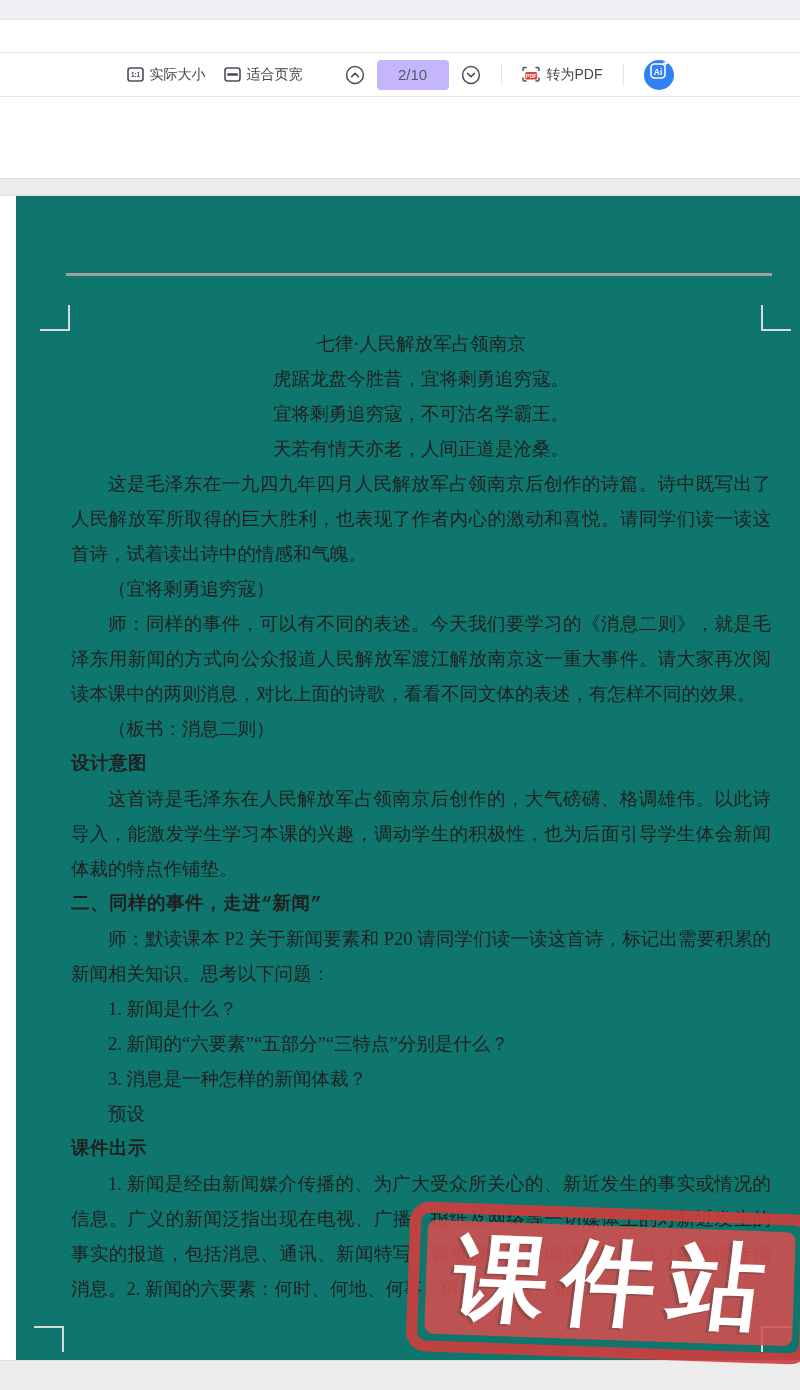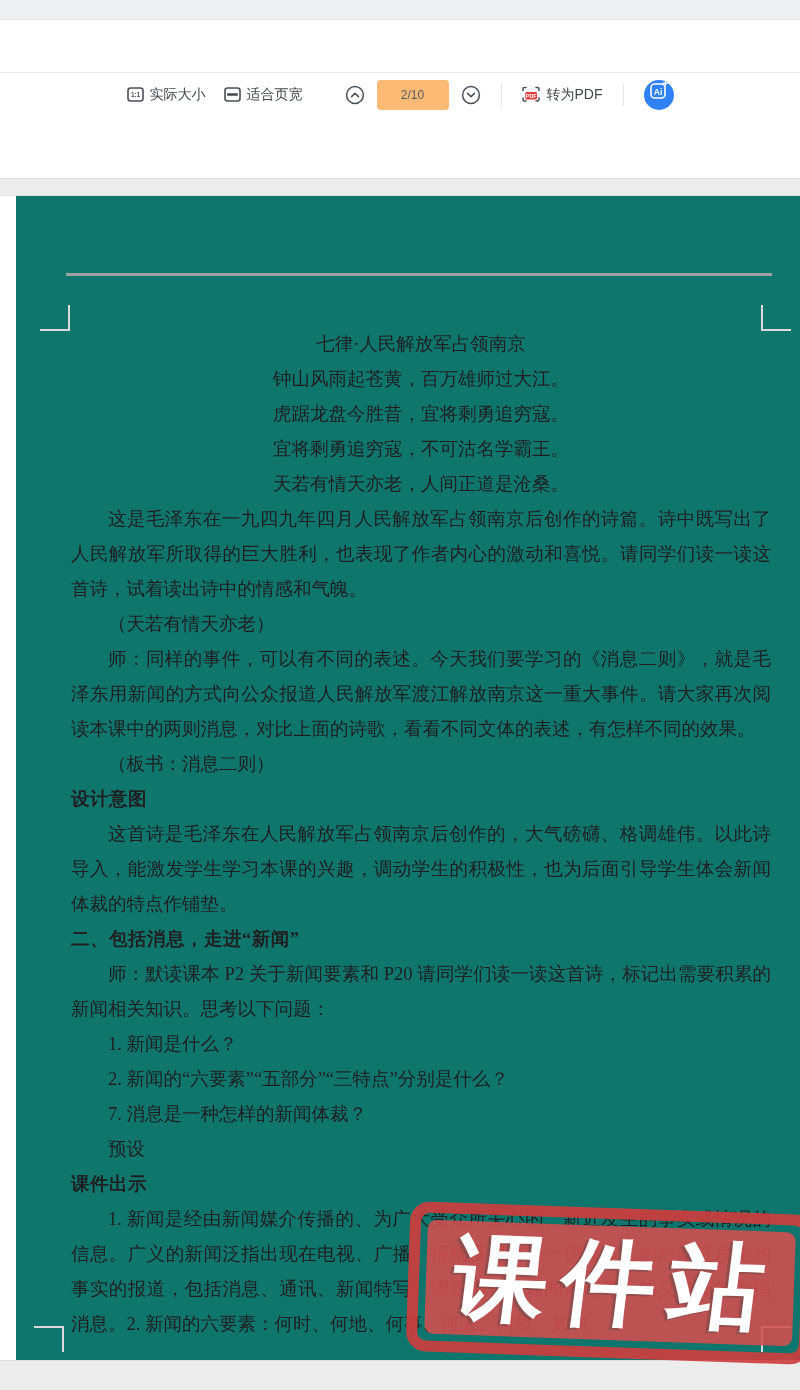--- a/index.html
+++ b/index.html
@@ -8,33 +8,33 @@
     position:relative; overflow:hidden; background:#ffffff;
     font-family:"Liberation Sans","DejaVu Sans",sans-serif;
   }
 
   
   .top-strip {
     position:absolute; left:0; top:0; width:800px; height:20px;
     background:#eef0f4; border-bottom:1px solid #e3e6ea;
   }
   .toolbar {
-    position:absolute; left:0; top:72px; width:800px; height:45px;
+    position:absolute; left:0; top:52px; width:800px; height:45px;
     background:#ffffff; border-top:1px solid #e9e9e9; border-bottom:1px solid #e9e9e9;
     display:flex; align-items:center; justify-content:center;
     color:#41464d; font-size:14px;
   }
   .tb-btn { display:flex; align-items:center; gap:6px; cursor:pointer; white-space:nowrap; }
   .tb-group { display:flex; align-items:center; }
   .tb-sep { width:1px; height:22px; background:#e4e4e4; margin:0 20px; }
   .m-r16 { margin-right:18px; }
   .pagebox {
-    width:72px; height:30px; background:#fdba74; border-radius:4px;
+    width:72px; height:30px; background:#c4b5fd; border-radius:4px;
     display:flex; align-items:center; justify-content:center;
-    font-size:12px; color:#555b63; margin:17px 12px; cursor:text;
+    font-size:15px; color:#555b63; margin:17px 12px; cursor:text;
   }
   .circle-btn { width:20px; height:20px; display:flex; cursor:pointer; }
   .ai-btn {
     width:30px; height:30px; border-radius:50%; background:#2f81f7;
     display:flex; justify-content:center; cursor:pointer;
   }
   .icon-svg { display:block; }
 
   
   .prev-page-bottom { position:absolute; left:0; top:112px; width:800px; height:66px; background:#ffffff; }
@@ -65,21 +65,21 @@
 
   
   .doc-content {
     position:absolute; left:55px; top:131px; width:700px;
     font-family:"Liberation Serif","DejaVu Serif",serif;
     font-size:18.5px; line-height:35px; color:#1f1f1f;
     text-align:justify;
   }
   .blk-center { text-align:center; text-indent:0; }
   .blk-body   { text-indent:2em; }
-  .blk-head   { font-weight:bold; text-indent:0; font-family:Liberation Serif, serif; letter-spacing:0.5px; }
+  .blk-head   { font-weight:bold; text-indent:0; font-family:Liberation Mono, monospace; letter-spacing:0.5px; }
 
   
   .stamp {
     position:absolute; left:392px; top:1012px; 
     width:404px; height:150px;
     transform:rotate(2deg);
     border:11px solid rgba(206,62,62,0.92);
     border-radius:20px;
     z-index:5;
   }
@@ -179,35 +179,34 @@
     <div class="v"></div>
       <div class="h"></div>
   </div>
   <div class="crop crop-br" style="left:745px; top:1130px;">
     <div class="v"></div>
       <div class="h"></div>
   </div>
 
   <div class="doc-content">
     <div class="blk-center">七律·人民解放军占领南京</div>
-    <div class="blk-center">钟山风雨起苍黄，百万雄师过大江。</div>
     <div class="blk-center">虎踞龙盘今胜昔，宜将剩勇追穷寇。</div>
     <div class="blk-center">宜将剩勇追穷寇，不可沽名学霸王。</div>
     <div class="blk-center">天若有情天亦老，人间正道是沧桑。</div>
     <div class="blk-body">这是毛泽东在一九四九年四月人民解放军占领南京后创作的诗篇。诗中既写出了人民解放军所取得的巨大胜利，也表现了作者内心的激动和喜悦。请同学们读一读这首诗，试着读出诗中的情感和气魄。</div>
-    <div class="blk-body">（天若有情天亦老）</div>
+    <div class="blk-body">（宜将剩勇追穷寇）</div>
     <div class="blk-body">师：同样的事件，可以有不同的表述。今天我们要学习的《消息二则》，就是毛泽东用新闻的方式向公众报道人民解放军渡江解放南京这一重大事件。请大家再次阅读本课中的两则消息，对比上面的诗歌，看看不同文体的表述，有怎样不同的效果。</div>
     <div class="blk-body">（板书：消息二则）</div>
     <div class="blk-head">设计意图</div>
     <div class="blk-body">这首诗是毛泽东在人民解放军占领南京后创作的，大气磅礴、格调雄伟。以此诗导入，能激发学生学习本课的兴趣，调动学生的积极性，也为后面引导学生体会新闻体裁的特点作铺垫。</div>
-    <div class="blk-head">二、包括消息，走进“新闻”</div>
+    <div class="blk-head">二、同样的事件，走进“新闻”</div>
     <div class="blk-body">师：默读课本 P2 关于新闻要素和 P20 请同学们读一读这首诗，标记出需要积累的新闻相关知识。思考以下问题：</div>
     <div class="blk-body">1. 新闻是什么？</div>
     <div class="blk-body">2. 新闻的“六要素”“五部分”“三特点”分别是什么？</div>
-    <div class="blk-body">7. 消息是一种怎样的新闻体裁？</div>
+    <div class="blk-body">3. 消息是一种怎样的新闻体裁？</div>
     <div class="blk-body">预设</div>
     <div class="blk-head">课件出示</div>
     <div class="blk-body">1. 新闻是经由新闻媒介传播的、为广大受众所关心的、新近发生的事实或情况的信息。广义的新闻泛指出现在电视、广播、报纸及网络等一切媒体上的对新近发生的事实的报道，包括消息、通讯、新闻特写、调查报告、新闻评论等。狭义的新闻专指消息。2. 新闻的六要素：何时、何地、何事、何人、何故、如何。</div>
   </div>
 
   <div class="stamp">
     <div class="stamp-inner">
       <span class="stamp-text">课件站</span>
     </div>
   </div>

